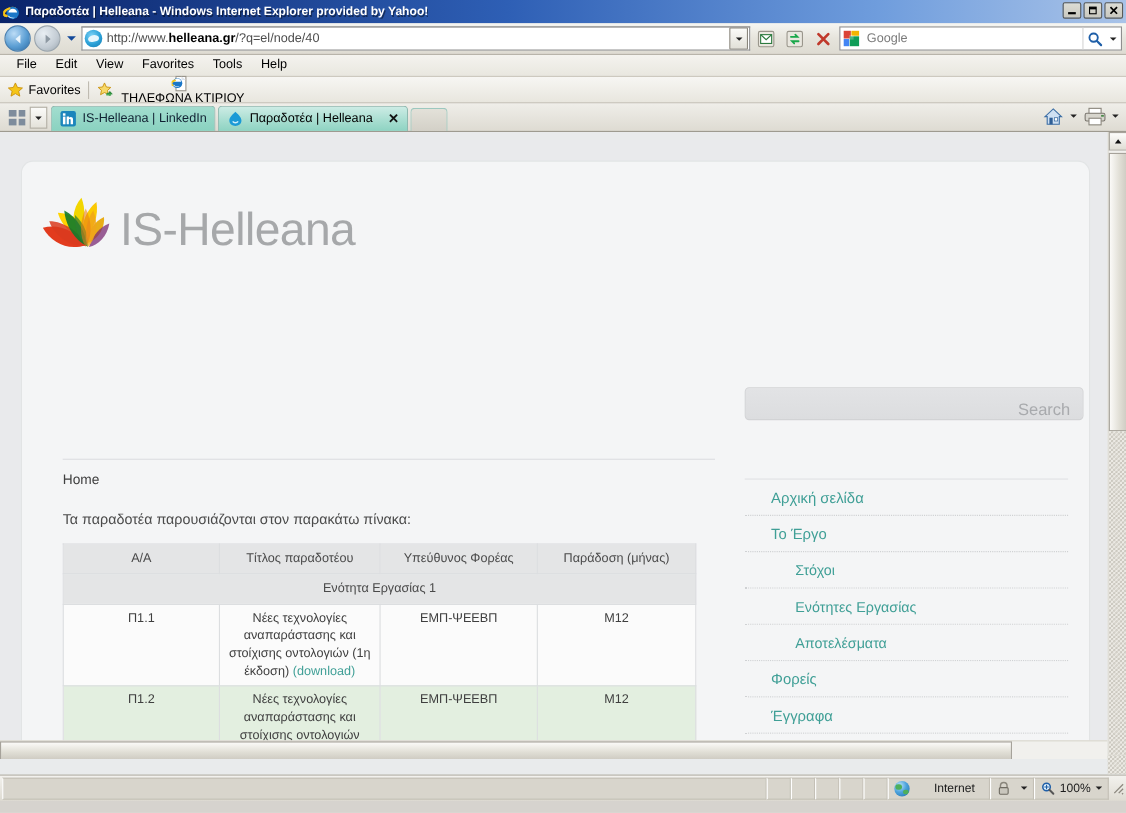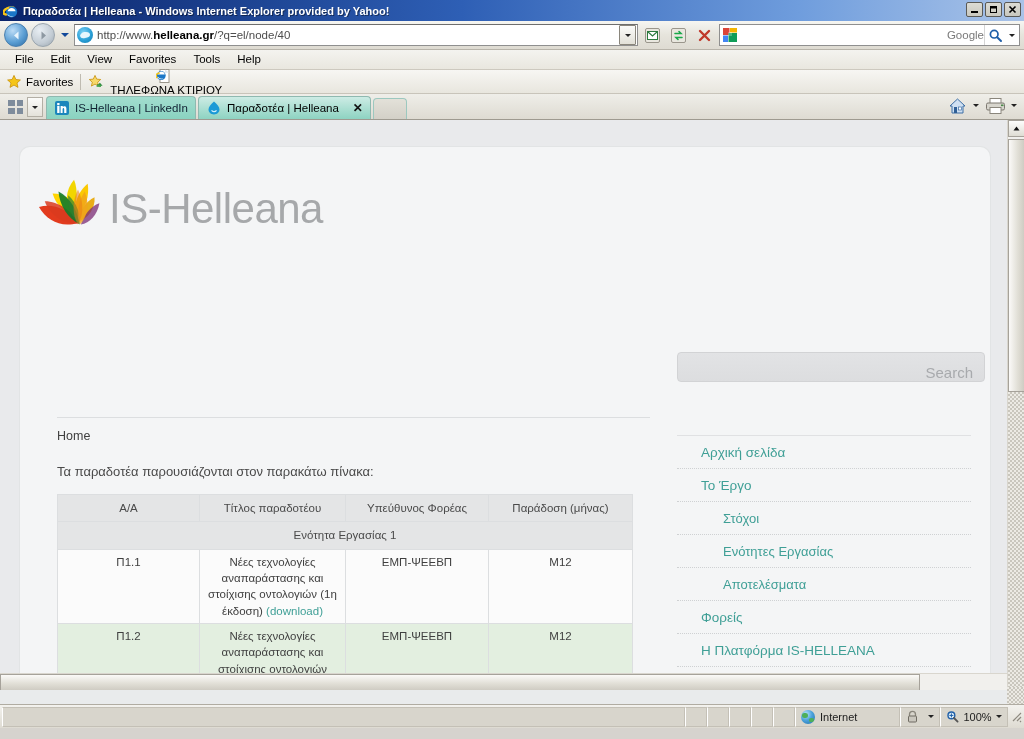--- a/index.html
+++ b/index.html
@@ -130,27 +130,26 @@
     margin-right: 1px;
     flex: 0 0 auto;
   }
   .tbtn {
     width: 23px; height: 23px;
     display: flex; align-items: center; justify-content: center;
     flex: 0 0 auto;
     border: 1px solid transparent;
   }
   .search-wrap {
-    width: 301px; height: 22px;
+    width: 257px; height: 22px;
     background: #fff;
     border: 1px solid #8f8f8f;
     display: flex; align-items: center;
     flex: 0 0 auto;
     padding-left: 2px;
-    text-align: right;
   }
   .g-icon { width: 17px; height: 16px; flex: 0 0 auto; margin-right: 5px; position: relative;}
   .search-ph { font-size: 11.5px; color: #7a7a7a; flex: 1 1 auto; }
   .mag {
     width: 21px; height: 20px; flex: 0 0 auto;
     display: flex; align-items: center; justify-content: center;
     border-left: 1px solid #d5d5d5;
   }
   .mag svg { display:block; }
   .search-dd { width: 14px; height: 20px; display:flex; align-items:center; justify-content:center; flex:0 0 auto;}
@@ -416,21 +415,21 @@
     height: 20px;
     border: 1px solid #c4c0b6;
     border-left-color: #fff; border-top-color: #c4c0b6;
     background: #d8d5cc;
     display: flex; align-items: center;
     font-size: 11px; color: #1c1c1c;
     padding: 0 5px;
   }
   .sb-status { flex: 1 1 auto; }
   .sb-pane { width: 22px; }
-  .sb-zone { width: 105px; gap: 5px;}
+  .sb-zone { width: 93px; gap: 22px;}
   .globe {
     width: 14px; height: 14px; border-radius: 50%;
     background: radial-gradient(circle at 35% 30%, #bfe6fb 0%, #4da3dd 45%, #1f6fa8 100%);
     position: relative; flex:0 0 auto;
     overflow: hidden;
   }
   .globe:before {
     content:""; position:absolute; left:1px; top:3px; width:6px;height:5px;
     background:#4eaf5a; border-radius: 40%;
   }
@@ -734,23 +733,20 @@
         <div class="rnav-item lvl2">
             <span>Ενότητες Εργασίας</span>
           </div>
         <div class="rnav-item lvl2">
             <span>Αποτελέσματα</span>
           </div>
         <div class="rnav-item">
             <span>Φορείς</span>
           </div>
         <div class="rnav-item">
-            <span>Η Πλατφόρμα IS-HELLEANA</span>
-          </div>
-        <div class="rnav-item">
             <span>Έγγραφα</span>
           </div>
 
       </div>
     </div>
 
     <div class="hscroll">
       <div class="hs-thumb" style="left:0; width:920px;"></div>
     </div>
   </div>

